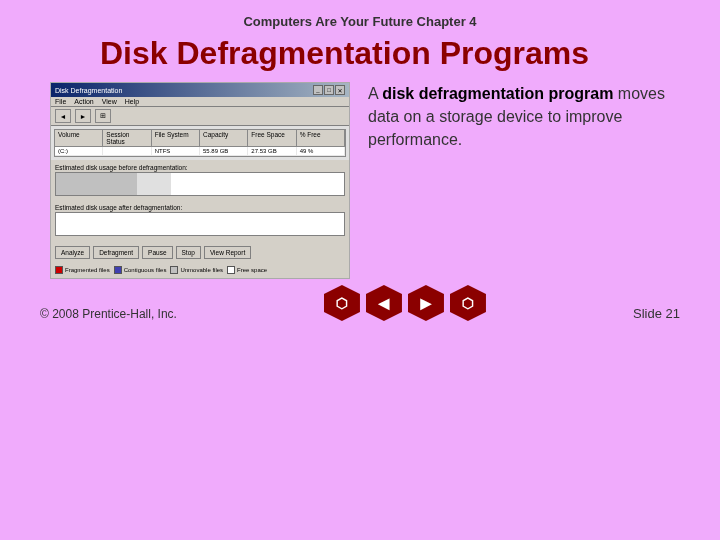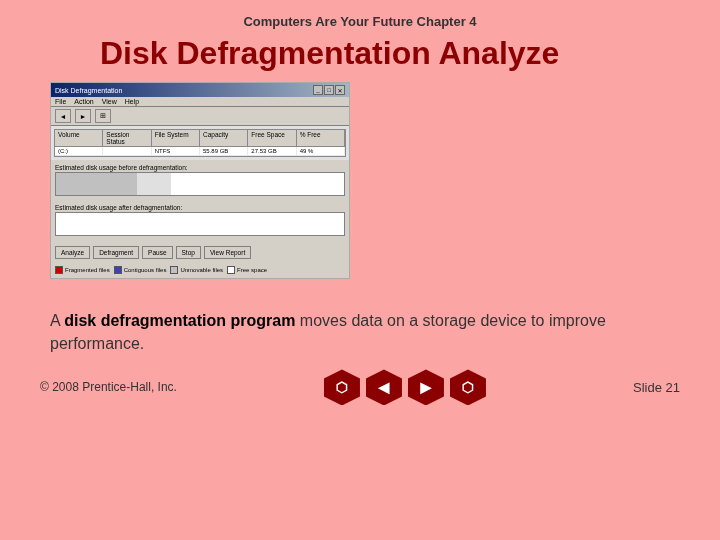--- a/index.html
+++ b/index.html
@@ -9,21 +9,21 @@
       height: 540px;
       background: #ffffff;
       font-family: Arial, sans-serif;
       overflow: hidden;
       position: relative;
     }
 
     .slide-container {
       width: 720px;
       height: 540px;
-      background: #fca5a5;
+      background: #f0abfc;
       padding: 10px 40px 10px 40px;
       display: flex;
       flex-direction: column;
     }
 
     .top-header {
       text-align: center;
       font-size: 13px;
       font-weight: bold;
       color: #333;
@@ -228,21 +228,21 @@
       margin-bottom: 8px;
     }
 
     .description-text strong {
       font-weight: bold;
       color: #000;
     }
 
     .footer {
       display: flex;
-      align-items: center;
+      align-items: flex-end;
       justify-content: space-between;
       padding: 6px 0 4px 0;
       border-top: none;
       gap: 32px;
     }
 
     .footer-left {
       font-size: 12px;
       color: #333;
     }
@@ -272,35 +272,35 @@
     }
 
     .footer-right {
       font-size: 13px;
       color: #333;
       font-weight: normal;
     }
 
     .main-content {
       display: flex;
-      flex-direction: column;
-      gap: 30px;
+      flex-direction: row;
+      gap: 18px;
       padding-left: 10px;
     }
   </style>
 </head>
 <body>
 
 <div class="slide-container">
 
   <div class="top-header">
     <span>Computers Are Your Future  Chapter 4</span>
   </div>
 
-  <div class="slide-title">Disk Defragmentation Analyze</div>
+  <div class="slide-title">Disk Defragmentation Programs</div>
 
   <div class="main-content">
 
     <div class="screenshot-container">
 
       <div class="win-titlebar">
         <span class="win-title-text">Disk Defragmentation</span>
         <div class="win-controls">
           <div class="win-btn">_</div>
           <div class="win-btn">□</div>

